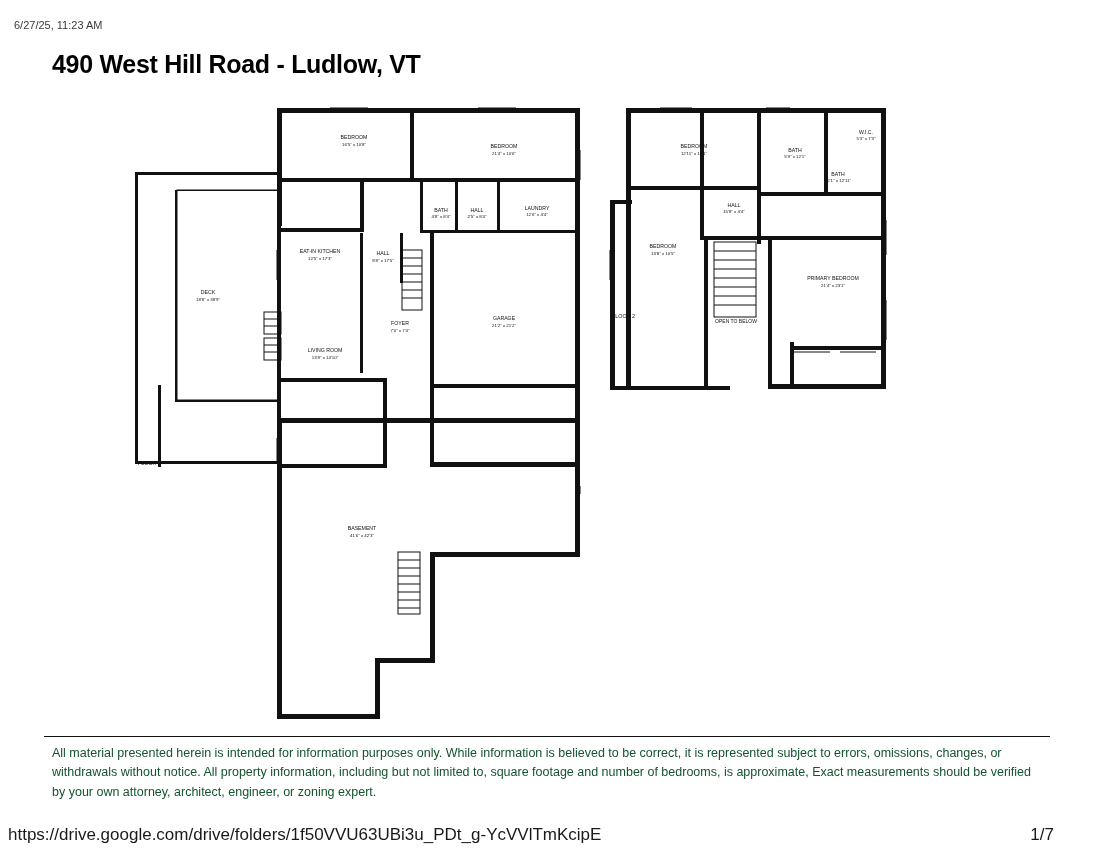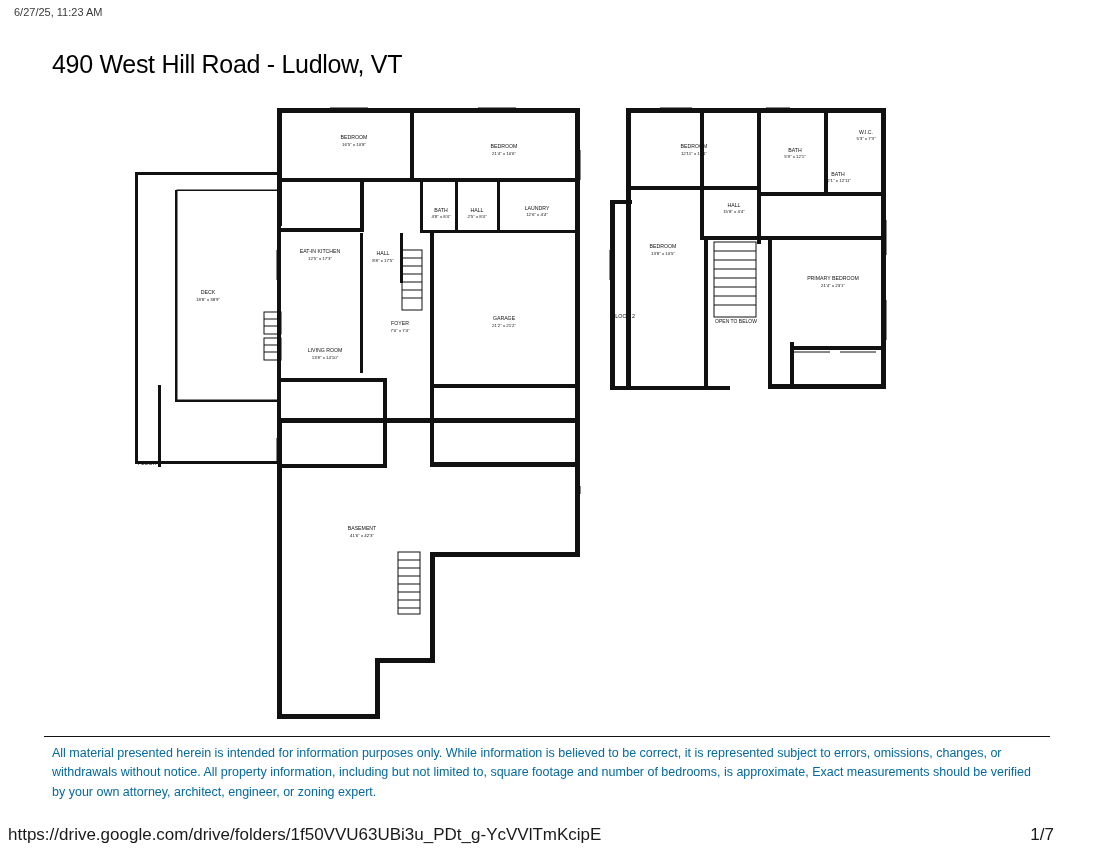--- a/index.html
+++ b/index.html
@@ -19,21 +19,21 @@
   
   .print-header {
     position: absolute;
     top: 6px; left: 0; right: 0;
     height: 16px;
     font-size: 11px;
     color: #3a3a3a;
   }
   .print-header .left {
     position: absolute;
-    left: 14px; top: 0;
+    left: 14px; top: 13px;
     white-space: nowrap;
     text-align: right;
   }
   .print-header .center {
     position: absolute;
     left: 0; right: 0; top: 0;
     text-align: center;
     white-space: nowrap;
   }
   .print-footer {
@@ -51,21 +51,21 @@
     position: absolute;
     right: 40px; top: 0;
   }
 
   
   .page-title {
     position: absolute;
     left: 52px;
     top: 50px;
     font-size: 25px;
-    font-weight: normal;
+    font-weight: bold;
     letter-spacing: -0.3px;
     color: #000;
   }
 
   
   .plan-canvas {
     position: absolute;
     left: 0;
     top: 90px;
     width: 1094px;
@@ -83,21 +83,21 @@
     top: 736px;
     border-top: 1.5px solid #111;
   }
   .disclaimer {
     position: absolute;
     left: 52px;
     right: 56px;
     top: 744px;
     font-size: 12.5px;
     line-height: 1.55;
-    color: #0369a1;
+    color: #14532d;
     font-family: "Liberation Sans", sans-serif;
   }
 </style>
 </head>
 <body>
 
 <div class="print-header">
   <div class="left">6/27/25, 11:23 AM</div>
 </div>
 

